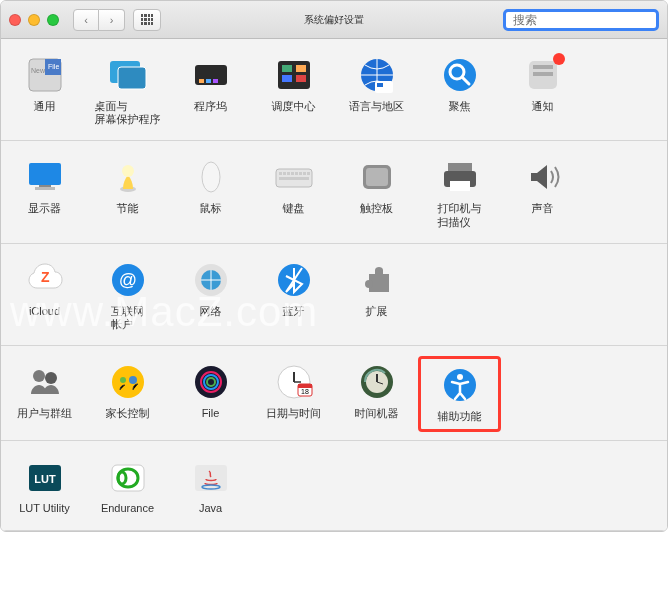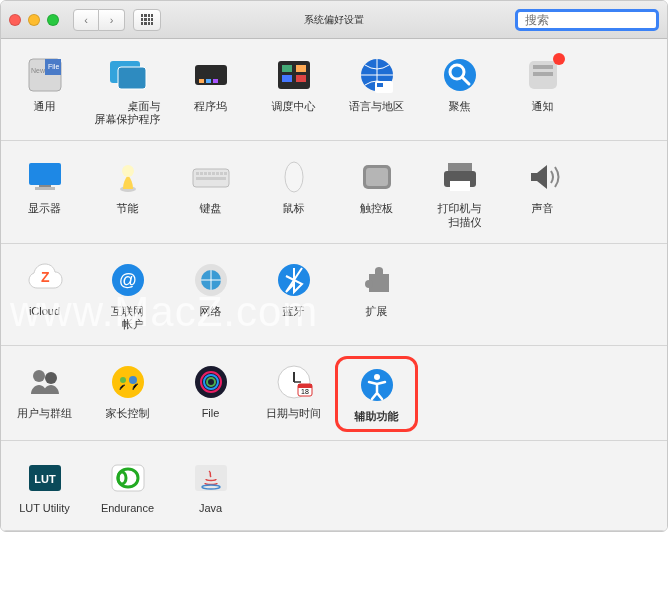--- a/index.html
+++ b/index.html
@@ -9,29 +9,29 @@
 .traffic { display: flex; gap: 7px; }
 .dot { width: 12px; height: 12px; border-radius: 50%; border: 0.5px solid rgba(0,0,0,.15); }
 .red { background:#ff5f57; } .yellow{background:#febc2e;} .green{background:#28c840;}
 .navbtns { display:flex; margin-left:14px; }
 .navbtn { width:26px; height:22px; border:1px solid #c0c0c0; background:linear-gradient(#fff,#ededed); display:flex; align-items:center; justify-content:center; font-size:11px; color:#777; }
 .navbtn:first-child{border-radius:4px 0 0 4px;} .navbtn:last-child{border-left:none;border-radius:0 4px 4px 0;}
 .gridbtn { width:28px; height:22px; margin-left:8px; border:1px solid #c0c0c0; border-radius:4px; background:linear-gradient(#fff,#ededed); display:flex; align-items:center; justify-content:center; }
 .grid-icon { width:12px; height:12px; display:grid; grid-template-columns:repeat(4,1fr); grid-template-rows:repeat(3,1fr); gap:1px; }
 .grid-icon span{background:#555;}
 .title { position:absolute; left:50%; transform:translateX(-50%); font-size:10px; color:#333; }
-.search { margin-left:auto; width:144px; height:22px; border:3px solid #3b82f6; border-radius:5px; background:#fff; display:flex; align-items:center; padding:0 4px; }
+.search { margin-left:auto; width:156px; height:22px; border:3px solid #3b82f6; border-radius:5px; background:#fff; display:flex; align-items:center; padding:0 4px; }
 .search input { border:none; outline:none; font-size:12px; flex:1; background:transparent; }
 .mag { width:12px; height:12px; margin-right:3px; }
 .section { background:#f3f3f3; border-bottom:1px solid #d5d5d5; padding:10px 2px 8px; }
 .row { display:flex; }
 .item { width:83px; display:flex; flex-direction:column; align-items:center; padding:6px 2px; position:relative; }
 .icon { width:40px; height:40px; margin-bottom:5px; display:flex; align-items:center; justify-content:center; font-size:32px; position:relative; }
-.label { font-size:11px; color:#333; text-align:right; line-height:1.2; white-space:pre-line; }
-.highlight { border:3px solid #ff3b30; border-radius:12px;font-weight:bold; }
+.label { font-size:11px; color:#333; text-align:left; line-height:1.2; white-space:pre-line; }
+.highlight { border:3px solid #ff3b30; border-radius:4px; }
 .watermark { position:absolute; top:288px; left:10px; font-size:42px; font-weight:500; color:rgba(255,255,255,.7); letter-spacing:1px; pointer-events:none; z-index:100; }
 .badge{position:absolute;top:-2px;right:-2px;width:12px;height:12px;background:#ff3b30;border-radius:50%;}
 </style>
 </head>
 <body>
 
 <div class="window">
   <div class="titlebar">
     <div class="traffic">
       <div class="dot red"></div>
@@ -166,45 +166,45 @@
                 <ellipse cx="20" cy="32" rx="8" ry="3" fill="#d0d0d0"></ellipse>
                 <path d="M15 32c0-6 2-10 5-14 3 4 5 8 5 14" fill="#ffd54f"></path>
                 <circle cx="20" cy="14" r="6" fill="#fff8c4"></circle>
               </svg>
             </div>
             <div class="label">节能</div>
           </div>
           <div class="item">
             <div class="icon">
               <svg viewBox="0 0 40 40" width="40" height="40">
+                <ellipse cx="20" cy="20" rx="9" ry="15" fill="#f5f5f5" stroke="#ccc"></ellipse>
+              </svg>
+            </div>
+            <div class="label">鼠标</div>
+          </div>
+          <div class="item">
+            <div class="icon">
+              <svg viewBox="0 0 40 40" width="40" height="40">
                 <rect x="2" y="12" width="36" height="18" rx="3" fill="#e5e5e5" stroke="#bbb"></rect>
                 <rect x="5" y="15" width="3" height="3" fill="#ccc"></rect>
                 <rect x="9" y="15" width="3" height="3" fill="#ccc"></rect>
                 <rect x="13" y="15" width="3" height="3" fill="#ccc"></rect>
                 <rect x="17" y="15" width="3" height="3" fill="#ccc"></rect>
                 <rect x="21" y="15" width="3" height="3" fill="#ccc"></rect>
                 <rect x="25" y="15" width="3" height="3" fill="#ccc"></rect>
                 <rect x="29" y="15" width="3" height="3" fill="#ccc"></rect>
                 <rect x="33" y="15" width="3" height="3" fill="#ccc"></rect>
                 <rect x="5" y="20" width="30" height="3" fill="#ccc"></rect>
               </svg>
             </div>
             <div class="label">键盘</div>
           </div>
           <div class="item">
             <div class="icon">
               <svg viewBox="0 0 40 40" width="40" height="40">
-                <ellipse cx="20" cy="20" rx="9" ry="15" fill="#f5f5f5" stroke="#ccc"></ellipse>
-              </svg>
-            </div>
-            <div class="label">鼠标</div>
-          </div>
-          <div class="item">
-            <div class="icon">
-              <svg viewBox="0 0 40 40" width="40" height="40">
                 <rect x="6" y="8" width="28" height="24" rx="5" fill="#8e8e8e"></rect>
                 <rect x="9" y="11" width="22" height="18" rx="3" fill="#b5b5b5"></rect>
               </svg>
             </div>
             <div class="label">触控板</div>
           </div>
           <div class="item">
             <div class="icon">
               <svg viewBox="0 0 40 40" width="40" height="40">
                 <rect x="8" y="6" width="24" height="10" fill="#888"></rect>
@@ -317,20 +317,32 @@
                 <circle cx="20" cy="20" r="16" fill="#fff" stroke="#ccc"></circle>
                 <line x1="20" y1="20" x2="20" y2="10" stroke="#333" stroke-width="2"></line>
                 <line x1="20" y1="20" x2="27" y2="20" stroke="#333" stroke-width="1.5"></line>
                 <rect x="24" y="22" width="14" height="12" rx="2" fill="#fff" stroke="#d33"></rect>
                 <rect x="24" y="22" width="14" height="4" fill="#d33"></rect>
                 <text x="31" y="32" font-size="7" text-anchor="middle">18</text>
               </svg>
             </div>
             <div class="label">日期与时间</div>
           </div>
+          <div class="item">
+            <div class="icon">
+              <svg viewBox="0 0 40 40" width="40" height="40">
+                <circle cx="20" cy="20" r="16" fill="#3a5a3a"></circle>
+                <circle cx="20" cy="20" r="11" fill="#e0e0d0"></circle>
+                <line x1="20" y1="20" x2="20" y2="12" stroke="#333" stroke-width="2"></line>
+                <line x1="20" y1="20" x2="26" y2="22" stroke="#333"></line>
+                <path d="M8 20a12 12 0 0 1 20-9" stroke="#7a9" stroke-width="2" fill="none"></path>
+              </svg>
+            </div>
+            <div class="label">时间机器</div>
+          </div>
           <div class="item highlight">
             <div class="icon">
               <svg viewBox="0 0 40 40" width="40" height="40">
                 <circle cx="20" cy="20" r="16" fill="#1e88e5"></circle>
                 <circle cx="20" cy="12" r="3" fill="#fff"></circle>
                 <path d="M12 17l8 2 8-2M20 19v9m-5 6l5-6 5 6" stroke="#fff" stroke-width="2.5" fill="none" stroke-linecap="round"></path>
               </svg>
             </div>
             <div class="label">辅助功能</div>
           </div>

